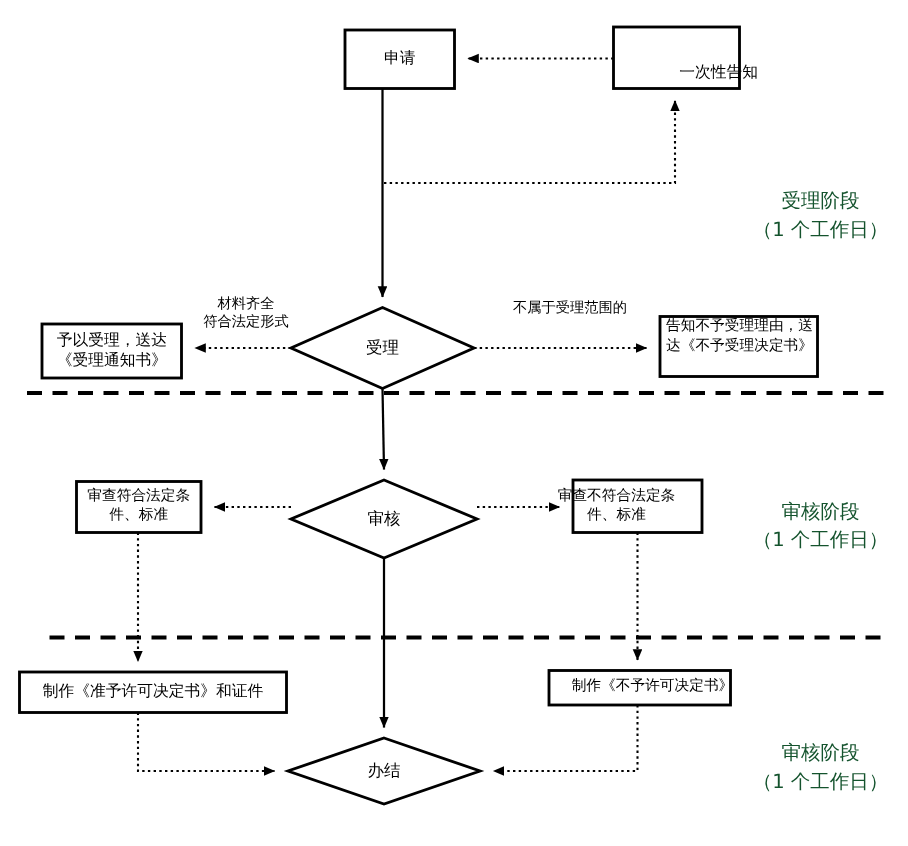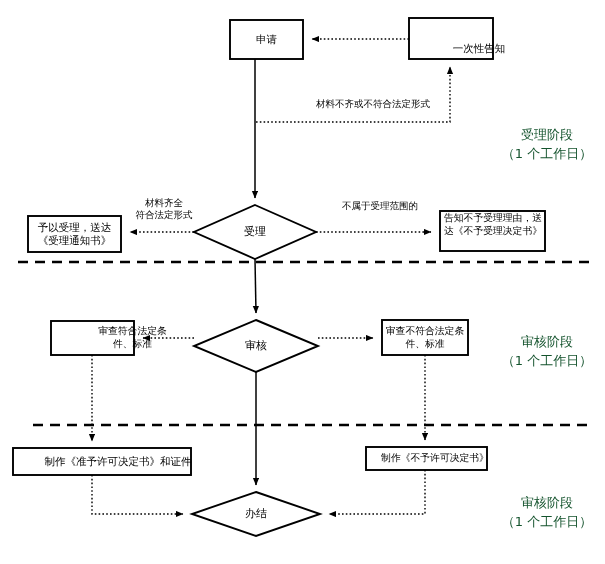--- a/index.html
+++ b/index.html
@@ -129,33 +129,32 @@
   <div class="node-text diamond-label" style="left:205px; top:217px; width:100px; height:30px;text-align:right;">受理</div>
 
   <div class="node-text box-label" style="left:28px; top:216px; width:93px; height:36px;">予以受理，送达
 《受理通知书》</div>
 
   <div class="node-text box-label-sm" style="left:441px; top:211px; width:104px; height:28px;">告知不予受理理由，送
 达《不予受理决定书》</div>
 
   <div class="node-text diamond-label" style="left:206px; top:331px; width:100px; height:30px;">审核</div>
 
-  <div class="node-text box-label-sm" style="left:51px; top:321px; width:83px; height:34px;margin-left:40px;">审查符合法定条
+  <div class="node-text box-label-sm" style="left:51px; top:321px; width:83px; height:34px;">审查符合法定条
 件、标准</div>
 
-  <div class="node-text box-label-sm" style="left:382px; top:320px; width:86px; height:35px;border-radius:14px;">审查不符合法定条
+  <div class="node-text box-label-sm" style="left:368px; top:320px; width:86px; height:35px;border-radius:14px;">审查不符合法定条
 件、标准</div>
 
-  <div class="node-text box-label" style="left:13px; top:448px; width:178px; height:27px;padding-left:16px;">制作《准予许可决定书》和证件</div>
+  <div class="node-text box-label" style="left:13px; top:448px; width:178px; height:27px;">制作《准予许可决定书》和证件</div>
 
   <div class="node-text box-label-sm" style="left:366px; top:447px; width:138px; height:23px;">制作《不予许可决定书》</div>
 
   <div class="node-text diamond-label" style="left:206px; top:500px; width:100px; height:28px;">办结</div>
 
-  <div class="edge-label" style="left:283px; top:98px; width:180px;">材料不齐或不符合法定形式</div>
 
   <div class="edge-label" style="left:133px; top:197px; width:62px;">材料齐全
 符合法定形式</div>
 
   <div class="edge-label" style="left:325px; top:200px; width:110px;">不属于受理范围的</div>
 
   <div class="stage-label" style="left:497px; top:126px; width:100px;"><span>受理阶段</span><br><span>（1 个工作日）</span></div>
 
   <div class="stage-label" style="left:497px; top:333px; width:100px;"><span>审核阶段</span><br><span>（1 个工作日）</span></div>
 

